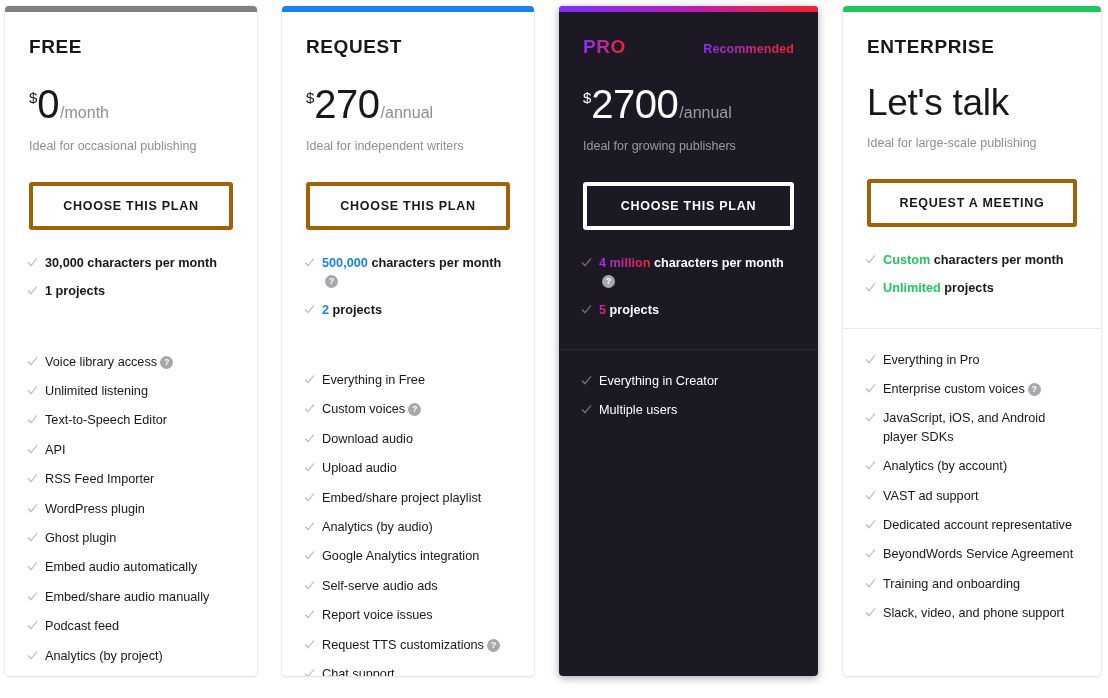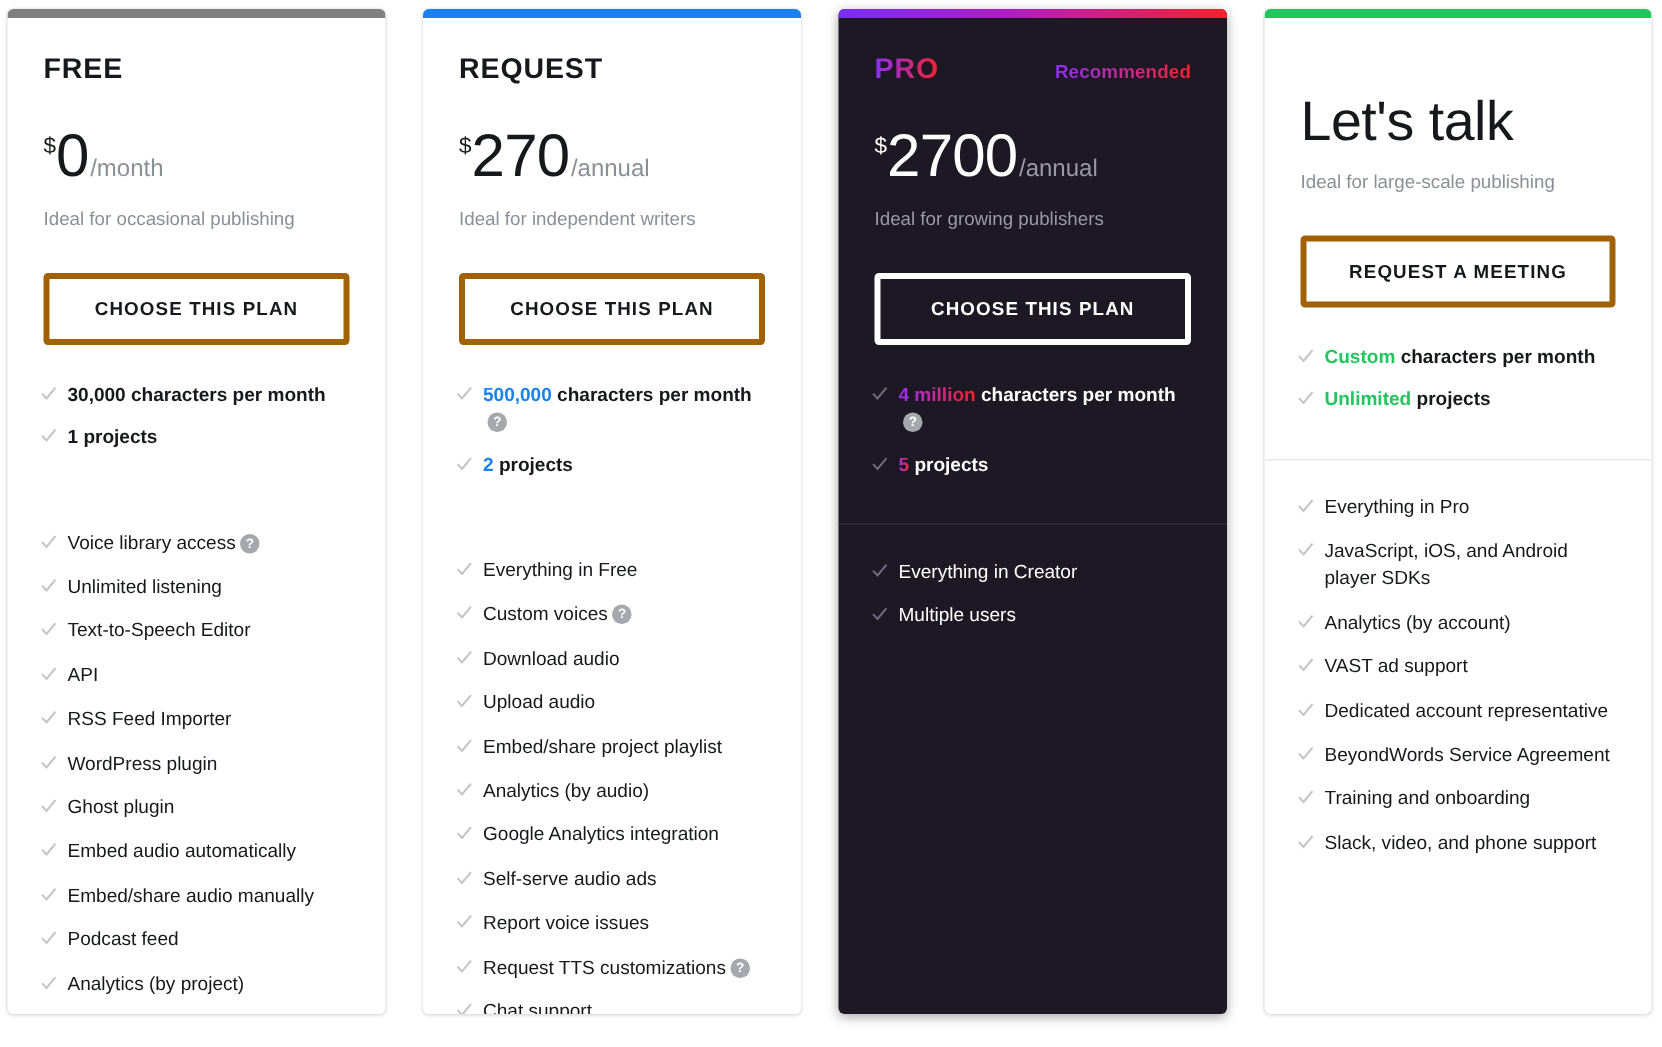--- a/index.html
+++ b/index.html
@@ -526,20 +526,23 @@
               <path d="M1 5.4 L4 8.6 L10 1.4"></path>
             </svg>
           </span>
           <span class="feat-text"><span>Multiple users</span></span>
         </div>
       </div>
     </div>
     <div class="plan-card wide">
       <div class="accent-bar accent-enterprise"></div>
       <div class="card-head">
+        <div class="plan-title-row">
+          <span class="plan-name">ENTERPRISE</span>
+        </div>
         <div class="price-row talk">
           <span class="price-amount">Let's talk</span>
         </div>
         <div class="tagline">Ideal for large-scale publishing</div>
         <button class="cta-button">REQUEST A MEETING</button>
       </div>
       <div class="quota-block">
         <div class="feat-row">
           <span class="check">
             <svg viewBox="0 0 11 11">
@@ -566,20 +569,28 @@
             </svg>
           </span>
           <span class="feat-text"><span>Everything in Pro</span></span>
         </div>
         <div class="feat-row">
           <span class="check">
             <svg viewBox="0 0 11 11">
               <path d="M1 5.4 L4 8.6 L10 1.4"></path>
             </svg>
           </span>
+          <span class="feat-text"><span>Enterprise custom voices</span><span class="help-icon">?</span></span>
+        </div>
+        <div class="feat-row">
+          <span class="check">
+            <svg viewBox="0 0 11 11">
+              <path d="M1 5.4 L4 8.6 L10 1.4"></path>
+            </svg>
+          </span>
           <span class="feat-text"><span>JavaScript, iOS, and Android player SDKs</span></span>
         </div>
         <div class="feat-row">
           <span class="check">
             <svg viewBox="0 0 11 11">
               <path d="M1 5.4 L4 8.6 L10 1.4"></path>
             </svg>
           </span>
           <span class="feat-text"><span>Analytics (by account)</span></span>
         </div>

